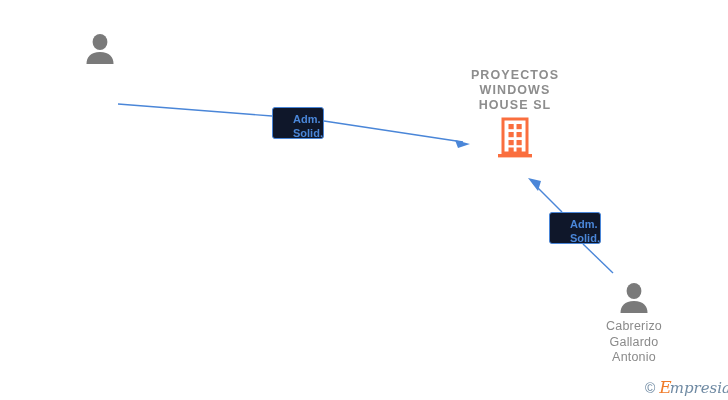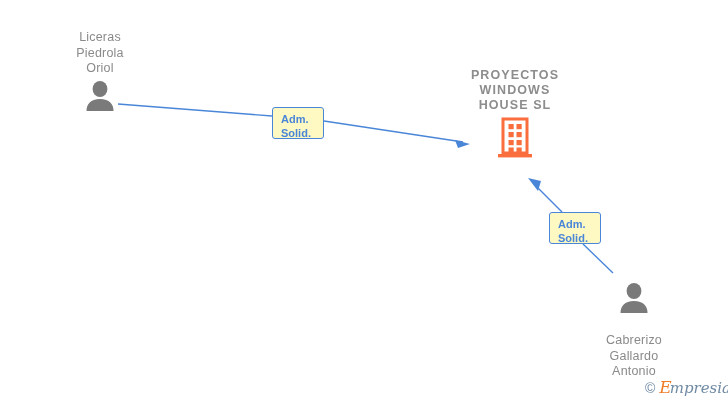--- a/index.html
+++ b/index.html
@@ -63,28 +63,28 @@
   #company-icon {
     width: 40px;
     height: 42px;
     margin: 4px auto 0 auto;
     display: block;
   }
 
   
   .edge-label {
     position: absolute;
-    background: #fef9c3;
+    background: #0f172a;
     border: 1px solid #4a86d8;
     border-radius: 3px;
     color: #4a86d8;
     font-size: 11px;
     font-weight: bold;
     line-height: 14px;
-    padding: 4px 7px 4px 8px;
+    padding: 4px 7px 4px 20px;
     text-align: left;
     white-space: pre-line;
     box-sizing: border-box;
   }
   #edge-label-1 { left: 272px; top: 107px; width: 52px; height: 32px; }
   #edge-label-2 { left: 549px; top: 212px; width: 52px; height: 32px; }
 
   
   #watermark {
     position: absolute;
@@ -126,35 +126,32 @@
     <line x1="118" y1="104" x2="272" y2="116" stroke="#4a86d8" stroke-width="1.4"></line>
     <line x1="324" y1="121" x2="463" y2="142" stroke="#4a86d8" stroke-width="1.4"></line>
     <polygon points="470,144 455,140 458,148" fill="#4a86d8"></polygon>
 
     <line x1="613" y1="273" x2="583" y2="244" stroke="#4a86d8" stroke-width="1.4"></line>
     <line x1="562" y1="212" x2="533" y2="183" stroke="#4a86d8" stroke-width="1.4"></line>
     <polygon points="528,178 541,181 538,191" fill="#4a86d8"></polygon>
   </svg>
 
   <div class="person-node" id="person-node-0" style="left:30px; top:30px;">
-    <div class="person-name">Liceras
-Piedrola
-Oriol</div>
     <svg class="person-icon" viewBox="0 0 38 30" style="margin-top:4px;">
       <ellipse cx="19" cy="8" rx="7.4" ry="8" fill="#7a7a7a"></ellipse>
       <path d="M19 18 C 9.5 18 5.5 23 5.5 30 L 32.5 30 C 32.5 23 28.5 18 19 18 Z" fill="#7a7a7a"></path>
     </svg>
   </div>
 
   <div class="person-node" id="person-node-1" style="left:564px; top:283px;">
     <svg class="person-icon" viewBox="0 0 38 30">
       <ellipse cx="19" cy="8" rx="7.4" ry="8" fill="#7a7a7a"></ellipse>
       <path d="M19 18 C 9.5 18 5.5 23 5.5 30 L 32.5 30 C 32.5 23 28.5 18 19 18 Z" fill="#7a7a7a"></path>
     </svg>
-    <div class="person-name" style="margin-top:20px;">Cabrerizo
+    <div class="person-name" style="margin-top:6px;">Cabrerizo
 Gallardo
 Antonio</div>
   </div>
 
   <div id="company-node">
     <div id="company-name">PROYECTOS
 WINDOWS
 HOUSE  SL</div>
     <svg id="company-icon" viewBox="0 0 40 42">
 

